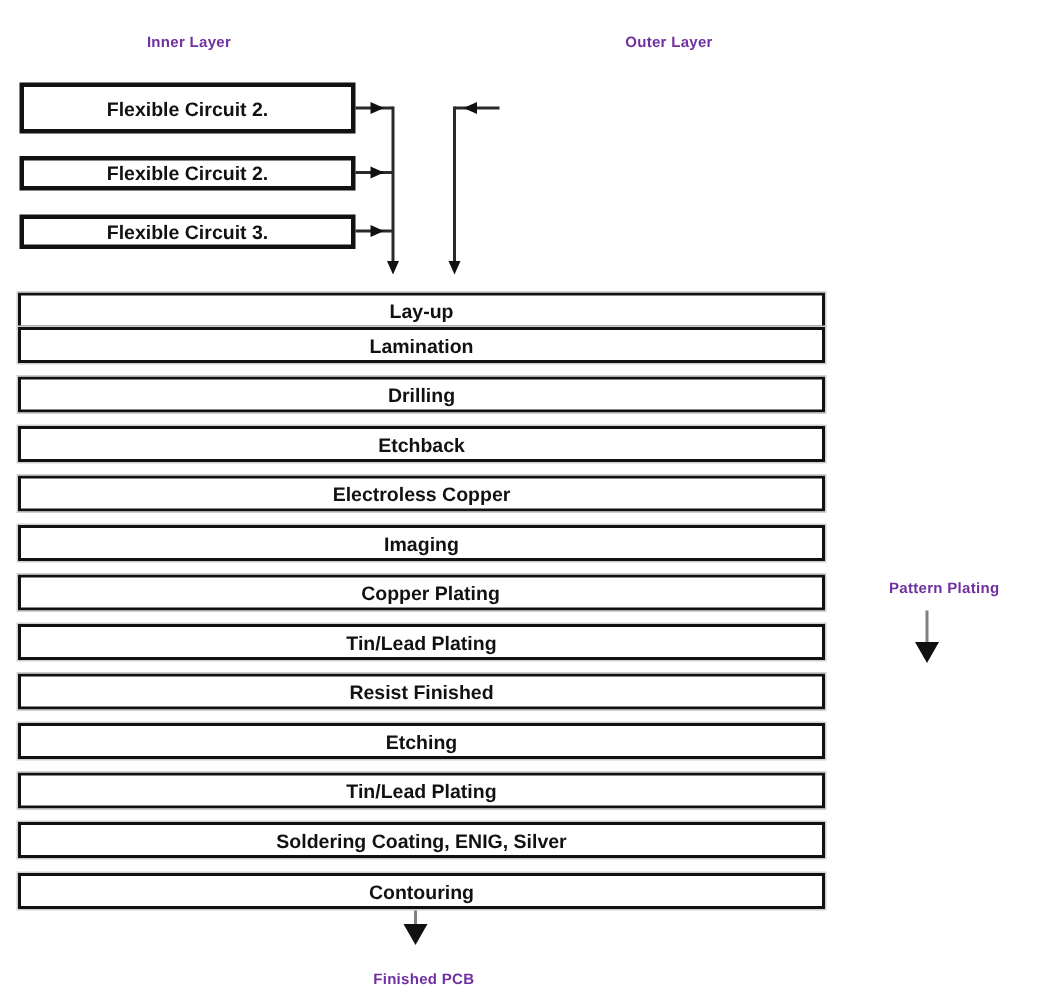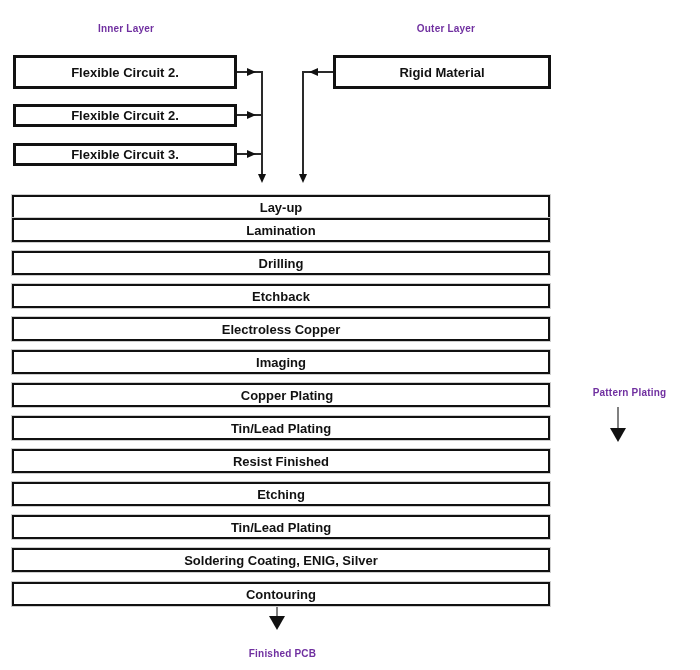--- a/index.html
+++ b/index.html
@@ -38,21 +38,20 @@
 
 <div class="stage">
 
   <div class="lbl" style="left:61px;top:23px;width:130px;">Inner Layer</div>
   <div class="lbl" style="left:381px;top:23px;width:130px;">Outer Layer</div>
 
   <div class="box" style="left:13px;top:55px;width:224px;height:34px;">Flexible Circuit 2.</div>
   <div class="box" style="left:13px;top:104px;width:224px;height:23px;">Flexible Circuit 2.</div>
   <div class="box" style="left:13px;top:143px;width:224px;height:23px;">Flexible Circuit 3.</div>
 
-  <div class="box" style="left:333px;top:55px;width:218px;height:34px;">Rigid Material</div>
 
   <div class="hline" style="left:237px;top:71px;width:25px;height:2px;"></div>
   <div class="arr arr-right" style="left:247px;top:67.5px;"></div>
   <div class="hline" style="left:237px;top:114px;width:25px;height:2px;"></div>
   <div class="arr arr-right" style="left:247px;top:110.5px;"></div>
   <div class="hline" style="left:237px;top:153px;width:25px;height:2px;"></div>
   <div class="arr arr-right" style="left:247px;top:149.5px;"></div>
 
   <div class="vline" style="left:261px;top:71px;width:2px;height:104px;"></div>
   <div class="arr arr-down" style="left:257.5px;top:174px;"></div>

